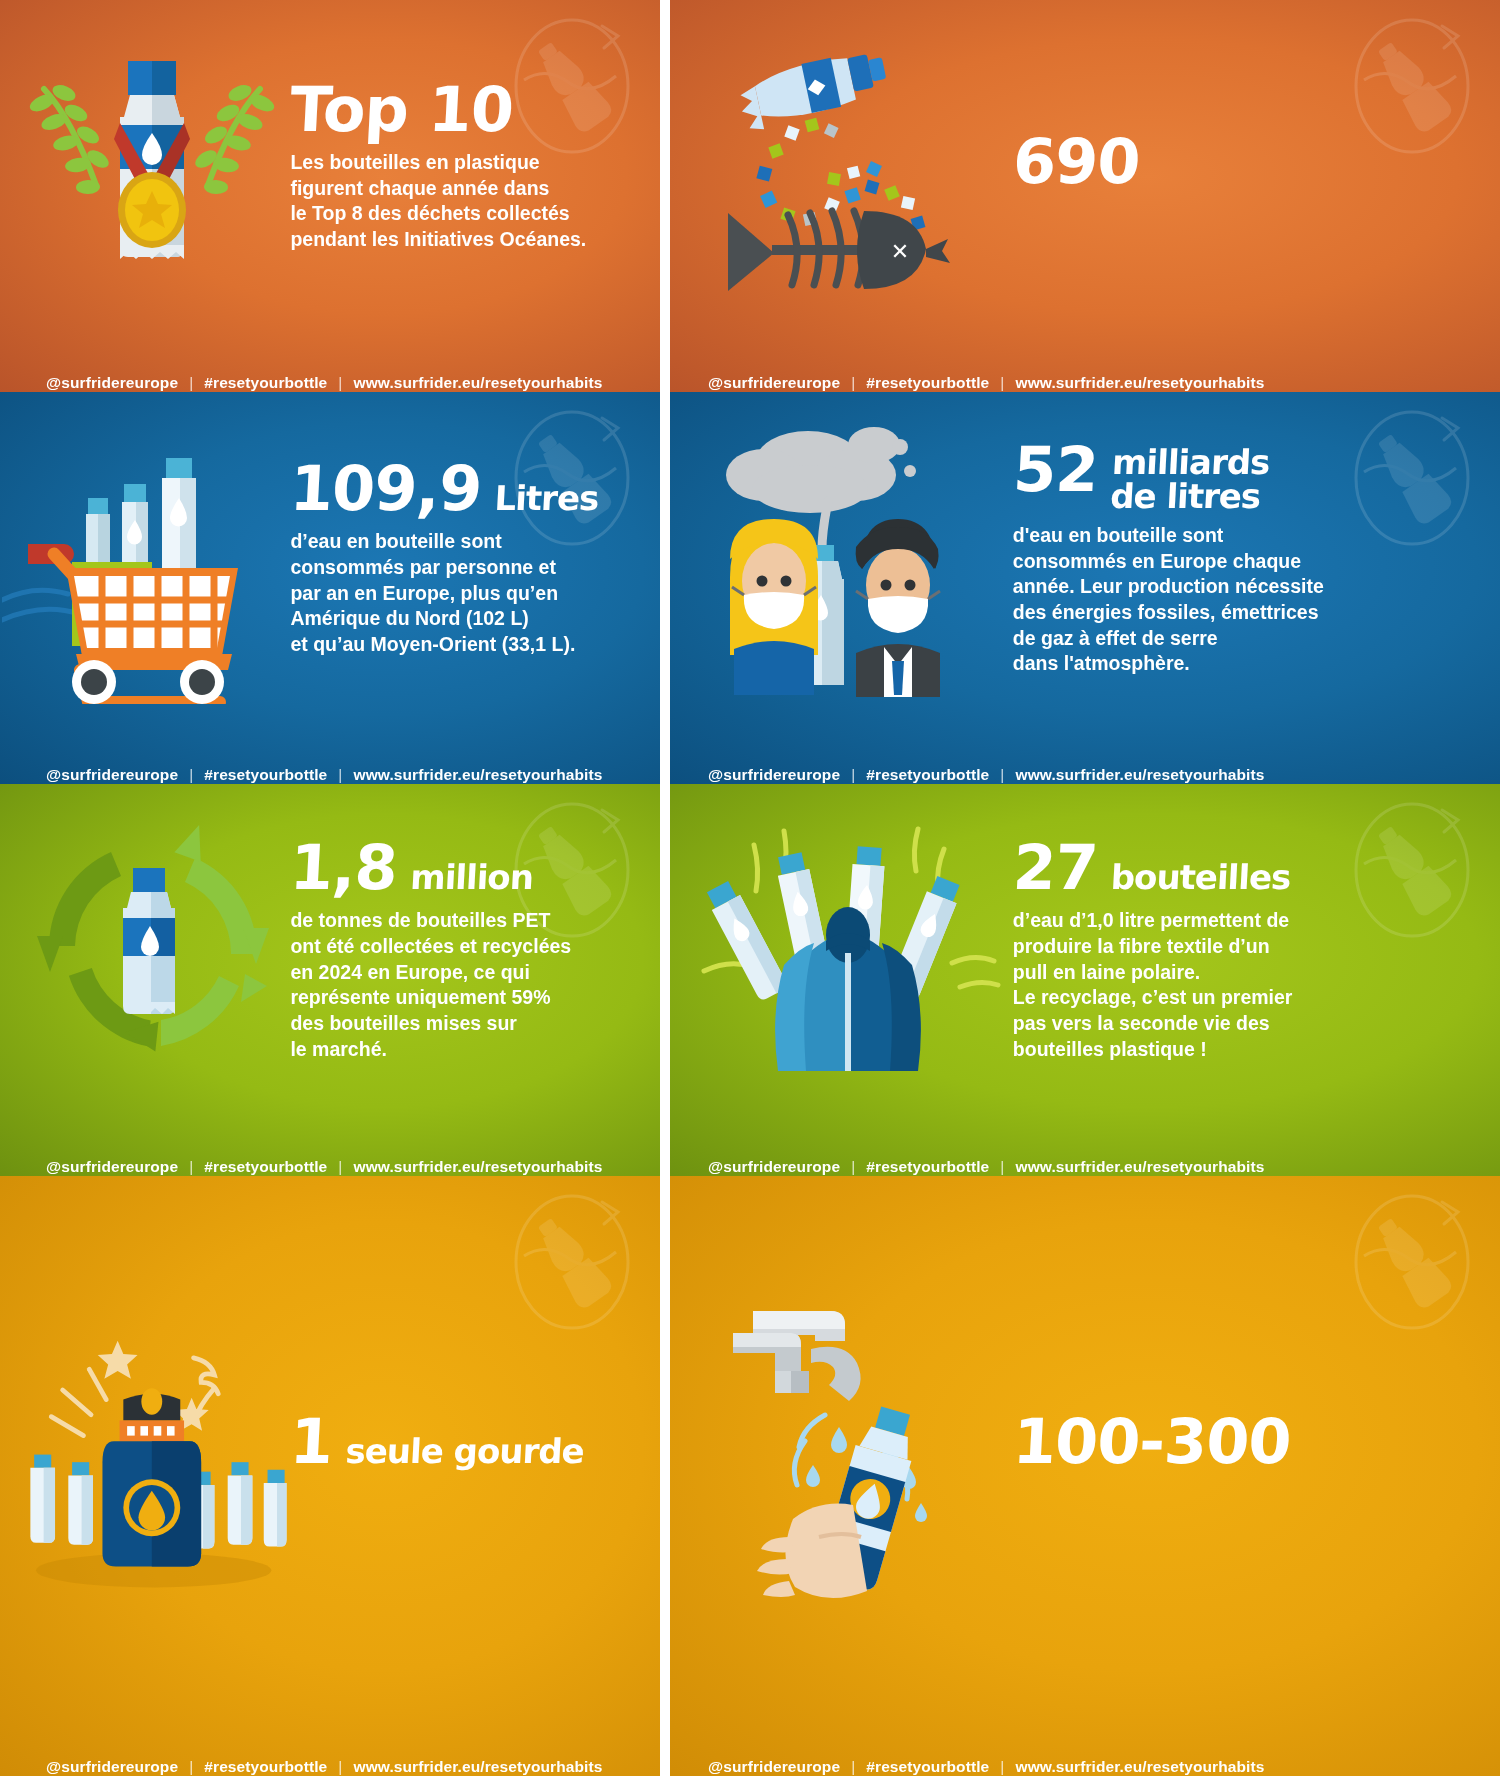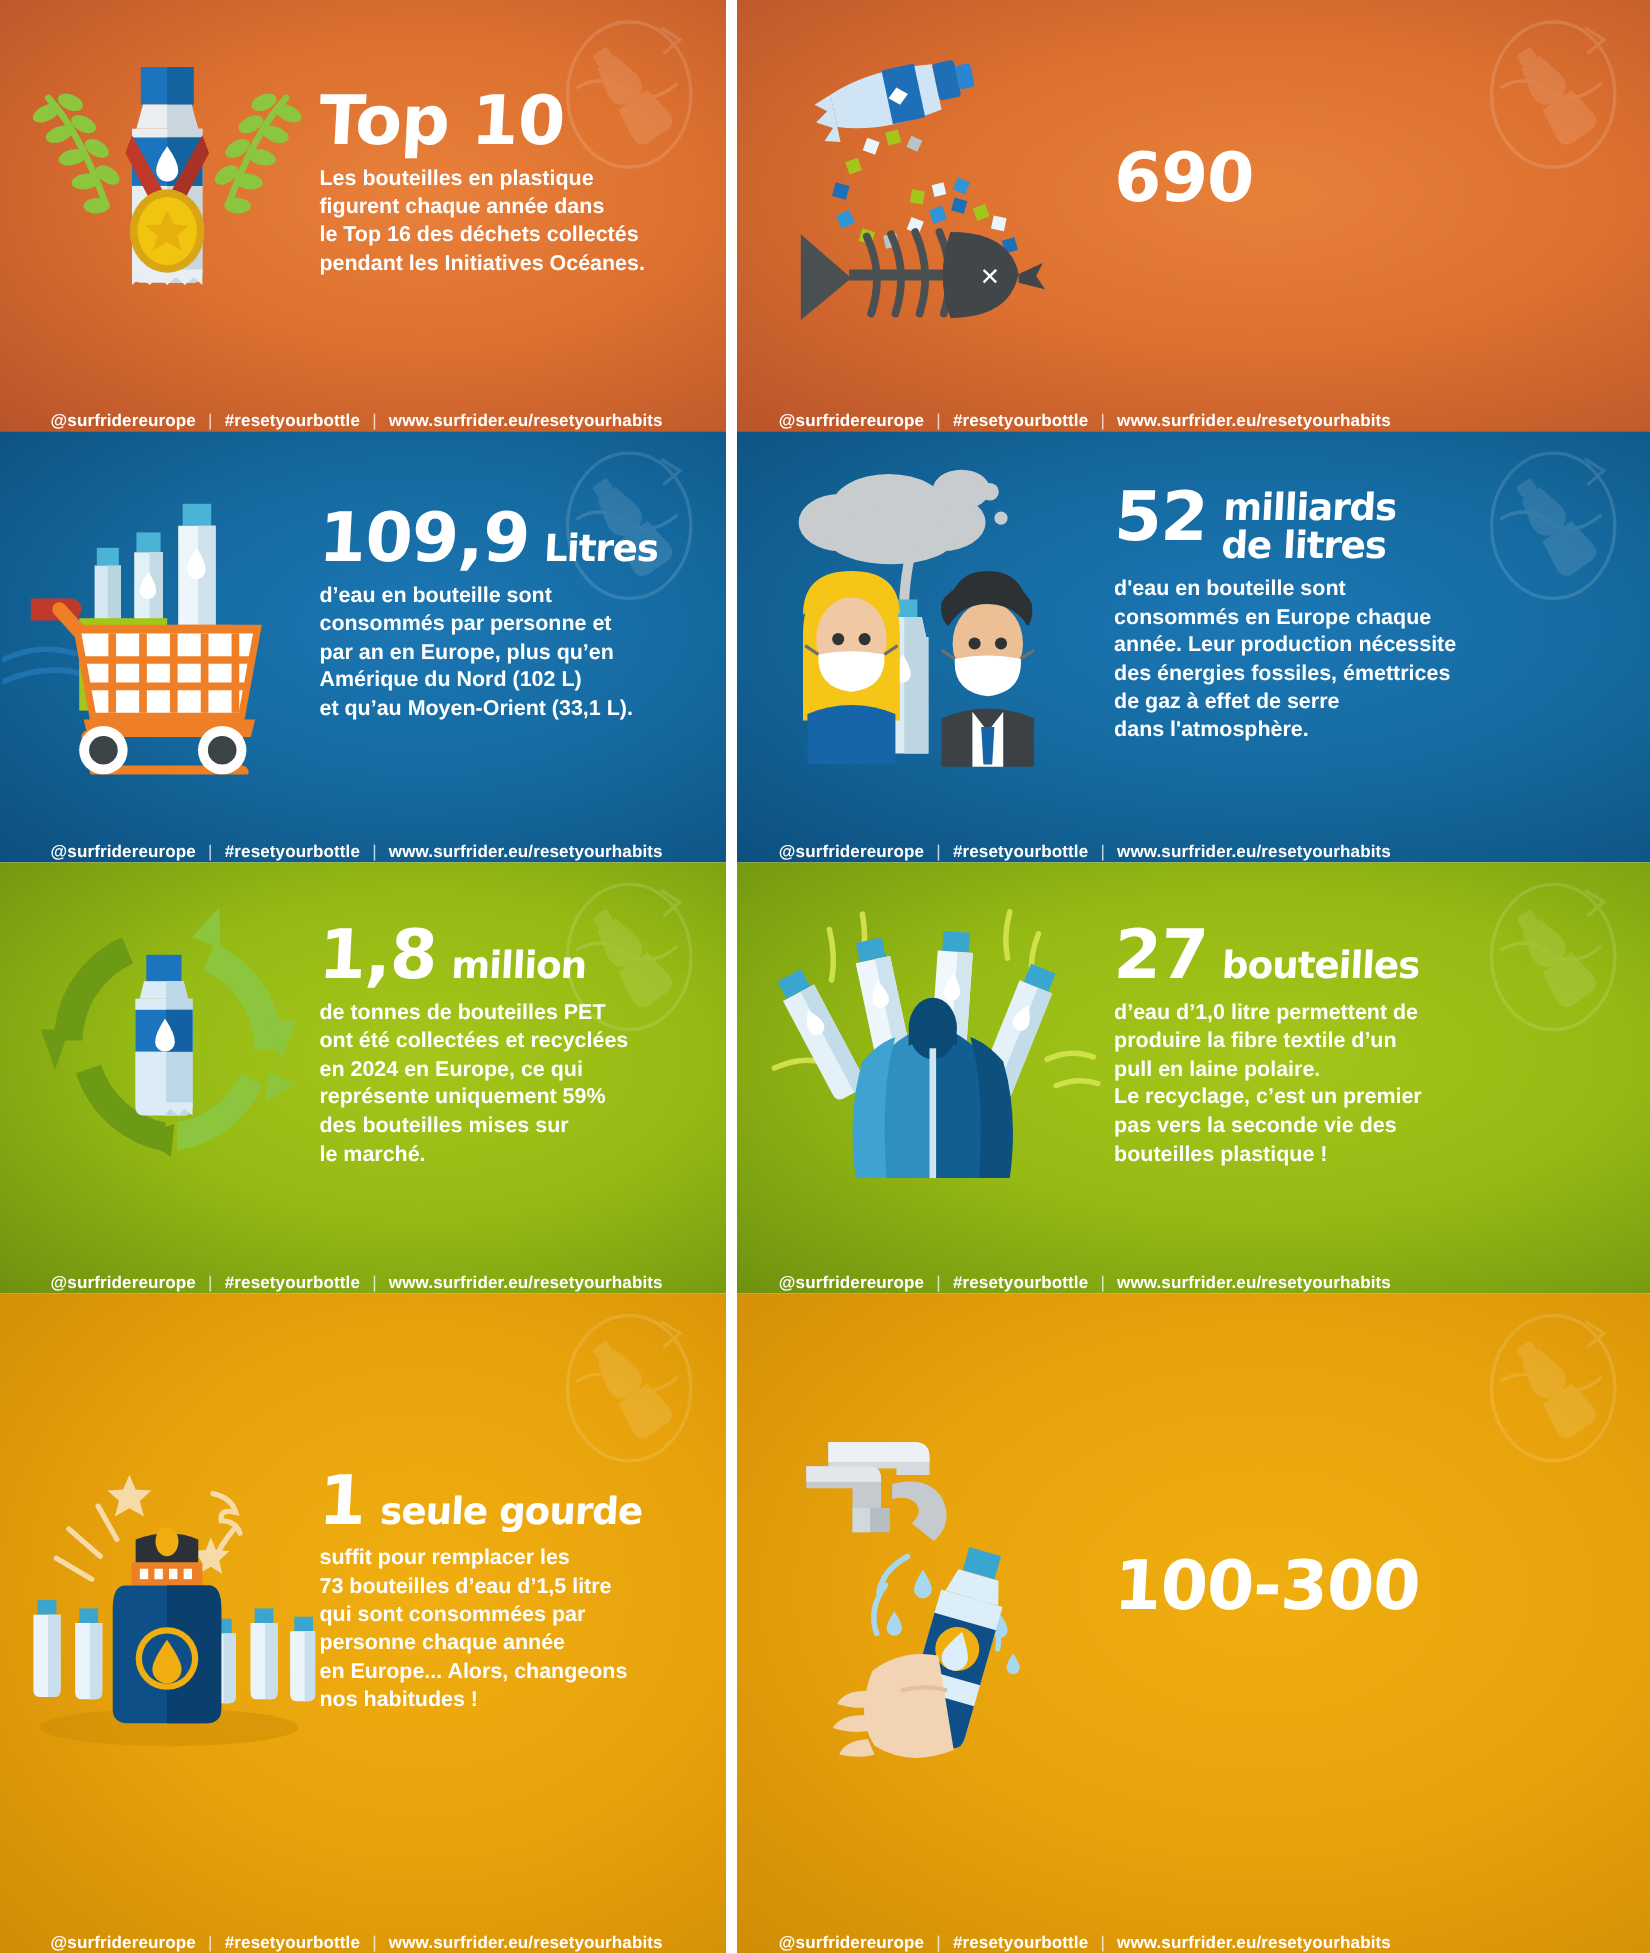--- a/index.html
+++ b/index.html
@@ -128,21 +128,21 @@
       </svg>
     </div>
 
     <div class="copy">
       <div class="bignum">
         <span class="num">Top 10</span>
         <span class="unit"></span>
       </div>
       <p class="body">Les bouteilles en plastique
 figurent chaque année dans
-le Top 16 des déchets collectés
+le Top 8 des déchets collectés
 pendant les Initiatives Océanes.</p>
     </div>
 
     <div class="footer">
       <span>@surfridereurope</span>
       <span class="sep">|</span>
       <span>#resetyourbottle</span>
       <span class="sep">|</span>
       <span>www.surfrider.eu/resetyourhabits</span>
     </div>
@@ -633,26 +633,20 @@
           <path d="M160 206 q14 20 14 28 a14 14 0 0 1 -28 0 q0 -8 14 -28z" fill="#f0ae10"></path>
         </g>
       </svg>
     </div>
 
     <div class="copy">
       <div class="bignum">
         <span class="num">1</span>
         <span class="unit">seule gourde</span>
       </div>
-      <p class="body">suffit pour remplacer les
-73 bouteilles d’eau d’1,5 litre
-qui sont consommées par
-personne chaque année
-en Europe... Alors, changeons
-nos habitudes !</p>
     </div>
 
     <div class="footer">
       <span>@surfridereurope</span>
       <span class="sep">|</span>
       <span>#resetyourbottle</span>
       <span class="sep">|</span>
       <span>www.surfrider.eu/resetyourhabits</span>
     </div>
   </div>

